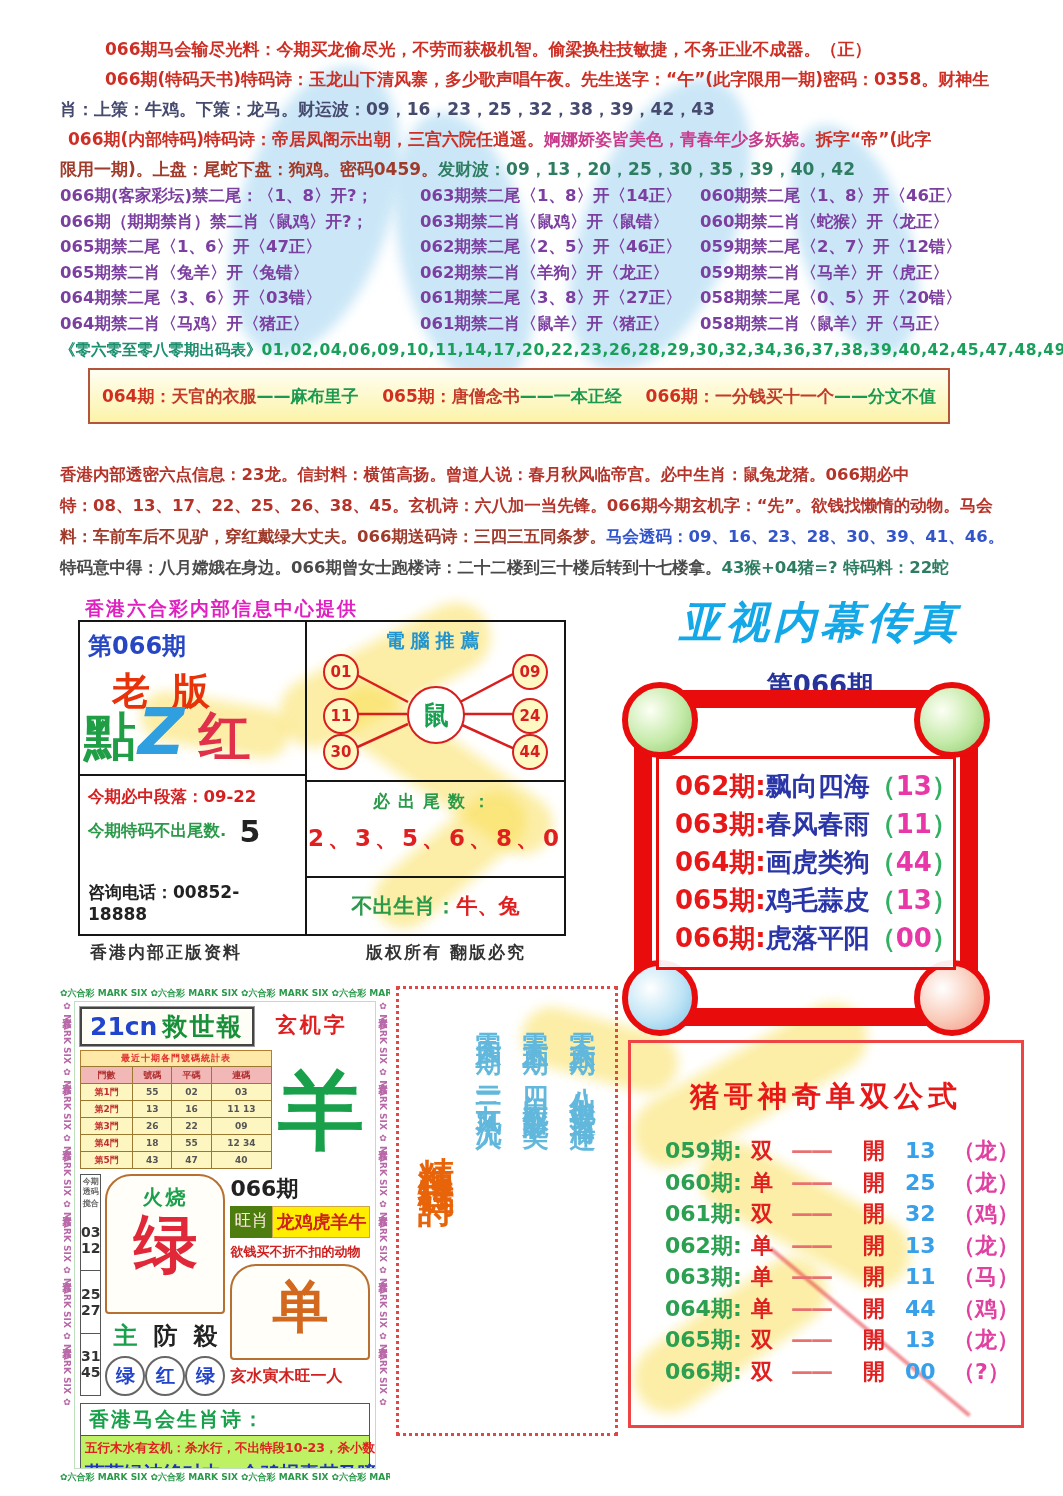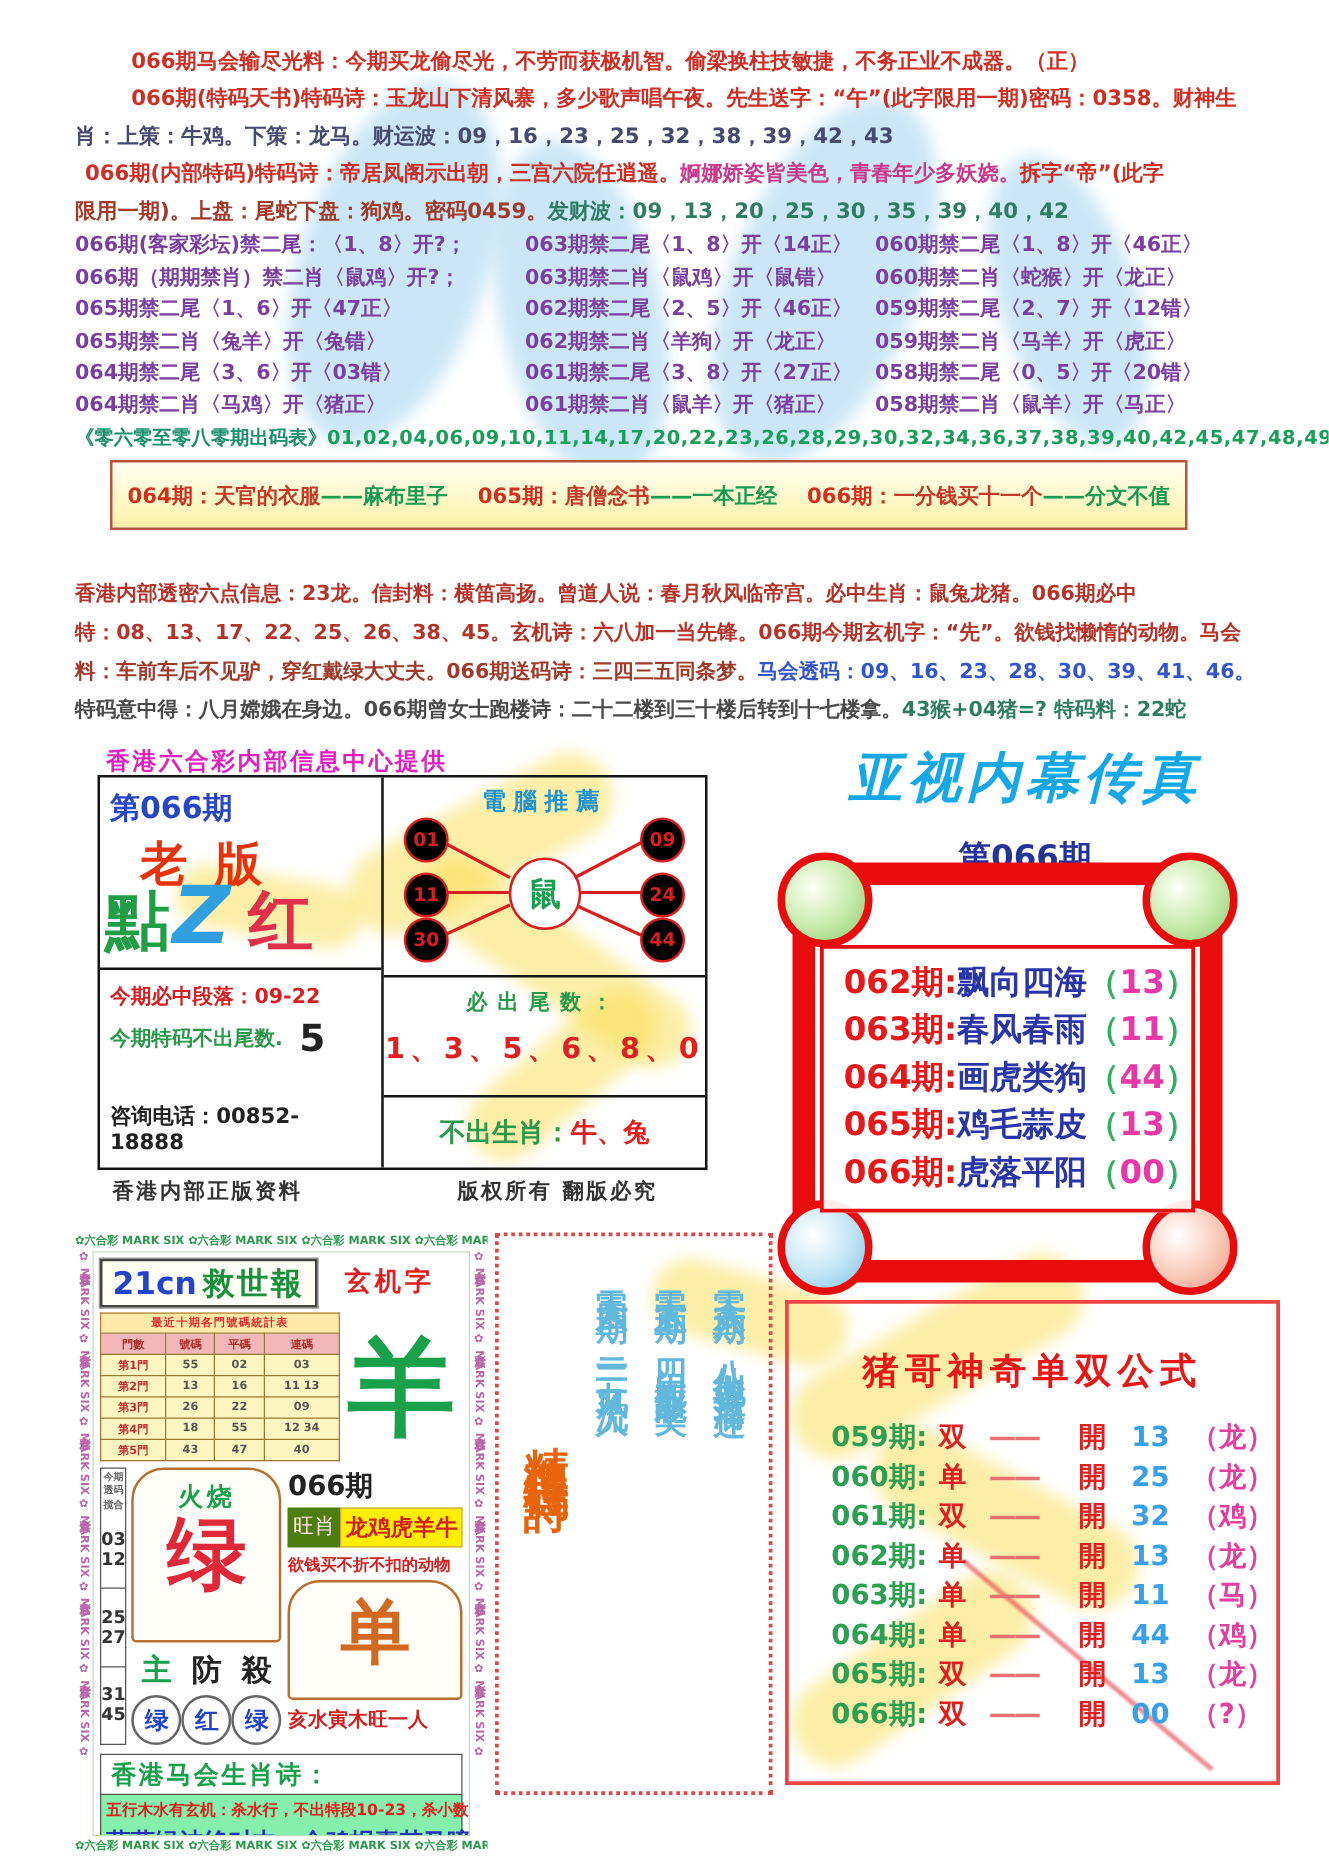--- a/index.html
+++ b/index.html
@@ -57,21 +57,21 @@
   .mb-duan{color:#d42020;font-weight:bold;font-size:16.5px;}
   .mb-weirow{margin-top:6px;white-space:nowrap;}
   .mb-weilabel{color:#2a9a4a;font-weight:bold;font-size:16.5px;}
   .mb-weival{color:#222;font-weight:bold;font-size:30px;margin-left:8px;vertical-align:middle;}
   .mb-phone{color:#222;font-weight:bold;font-size:17px;margin-top:32px;}
   .mb-right{flex:1;display:flex;flex-direction:column;}
   .cp-cell{height:158px;border-bottom:2.5px solid #151515;position:relative;}
   .cp-title{text-align:center;color:#2193cf;font-weight:bold;font-size:19px;letter-spacing:6px;margin-top:6px;}
   .cp-svg{position:absolute;left:0;top:0;}
   .cp-small{position:absolute;width:32px;height:32px;border-radius:50%;border:2.5px solid #d81e1e;
-    color:#d81e1e;font-weight:bold;font-size:15px;display:flex;align-items:center;justify-content:center;background:#000000;}
+    color:#d81e1e;font-weight:bold;font-size:15px;display:flex;align-items:center;justify-content:center;background:#fef9c3;}
   .cp-center{position:absolute;width:54px;height:54px;border-radius:50%;border:2.5px solid #d81e1e;
     color:#18a050;font-weight:bold;font-size:26px;display:flex;align-items:center;justify-content:center;background:#fff;}
   .bw-cell{height:86px;border-bottom:2.5px solid #151515;text-align:center;padding-top:8px;}
   .bw-label{color:#2a9a4a;font-weight:bold;font-size:17px;letter-spacing:8px;}
   .bw-val{color:#e02020;font-weight:bold;font-size:23px;letter-spacing:4px;margin-top:10px;}
   .bs-cell{flex:1;display:flex;align-items:center;justify-content:center;white-space:nowrap;}
   .bs-label{color:#2a9a4a;font-weight:bold;font-size:21px;}
   .bs-val{color:#e02020;font-weight:bold;font-size:21px;}
   #footer-left{left:90px;top:941px;color:#333;font-weight:bold;font-size:17px;letter-spacing:2px;}
   #footer-right{left:330px;top:941px;width:232px;text-align:center;color:#333;font-weight:bold;font-size:17px;letter-spacing:2px;}
@@ -158,21 +158,21 @@
   .gb-issue{color:#222;font-weight:bold;font-size:22px;}
   .gb-wangrow{display:flex;margin-top:2px;}
   .gb-wanglabel{background:#4d7c0f;color:#ffe8e0;font-weight:normal;font-size:17px;padding:3px 4px;white-space:nowrap;}
   .gb-wangval{background:#ffee00;color:#d02020;font-weight:bold;font-size:18px;padding:3px 3px;white-space:nowrap;border:1px solid #caa84a;}
   .gb-yuqian{color:#d02020;font-weight:bold;font-size:13px;margin-top:5px;white-space:nowrap;}
   .gb-archC{height:92px;margin-top:3px;}
   .gb-dan{color:#d2691e;font-weight:bold;font-size:56px;line-height:1.45;}
   .gb-haishui{color:#d02020;font-weight:bold;font-size:16px;margin-top:6px;white-space:nowrap;}
   .gb-row4{margin:4px 5px 0 5px;}
   .gb-shige-title{border:1.5px solid #555;padding:2px 8px;color:#18a04a;font-weight:bold;font-size:20px;letter-spacing:2px;background:#fff;}
-  .gb-shige-box{border:1.5px solid #555;border-top:none;padding:4px 4px;background:#86efac;}
+  .gb-shige-box{border:1.5px solid #555;border-top:none;padding:4px 4px;background:#bef264;}
   .gb-shige1{color:#e02020;font-weight:bold;font-size:12.5px;white-space:nowrap;}
   .gb-shige2{color:#2233bb;font-weight:bold;font-size:19.5px;white-space:nowrap;margin-top:3px;}
 </style>
 </head>
 <body>
 
 <div class="page">
 
   <div class="wm wm-blue" style="left:240px;top:60px;width:150px;height:300px;transform:rotate(18deg);"></div>
   <div class="wm wm-blue" style="left:400px;top:110px;width:130px;height:280px;transform:rotate(-12deg);"></div>
@@ -276,21 +276,21 @@
         <div class="cp-small" style="left:16px;top:32px;">01</div>
         <div class="cp-small" style="left:16px;top:76px;">11</div>
         <div class="cp-small" style="left:16px;top:112px;">30</div>
         <div class="cp-small" style="right:16px;top:32px;">09</div>
         <div class="cp-small" style="right:16px;top:76px;">24</div>
         <div class="cp-small" style="right:16px;top:112px;">44</div>
         <div class="cp-center" style="left:100px;top:64px;">鼠</div>
       </div>
       <div class="bw-cell">
         <div class="bw-label">必出尾数：</div>
-        <div class="bw-val">1、3、5、6、8、0</div>
+        <div class="bw-val">2、3、5、6、8、0</div>
       </div>
       <div class="bs-cell">
         <span class="bs-label">不出生肖：</span>
         <span class="bs-val">牛、兔</span>
       </div>
     </div>
   </div>
   <div class="sec" id="footer-left">香港内部正版资料</div>
   <div class="sec" id="footer-right">版权所有  翻版必究</div>
 

